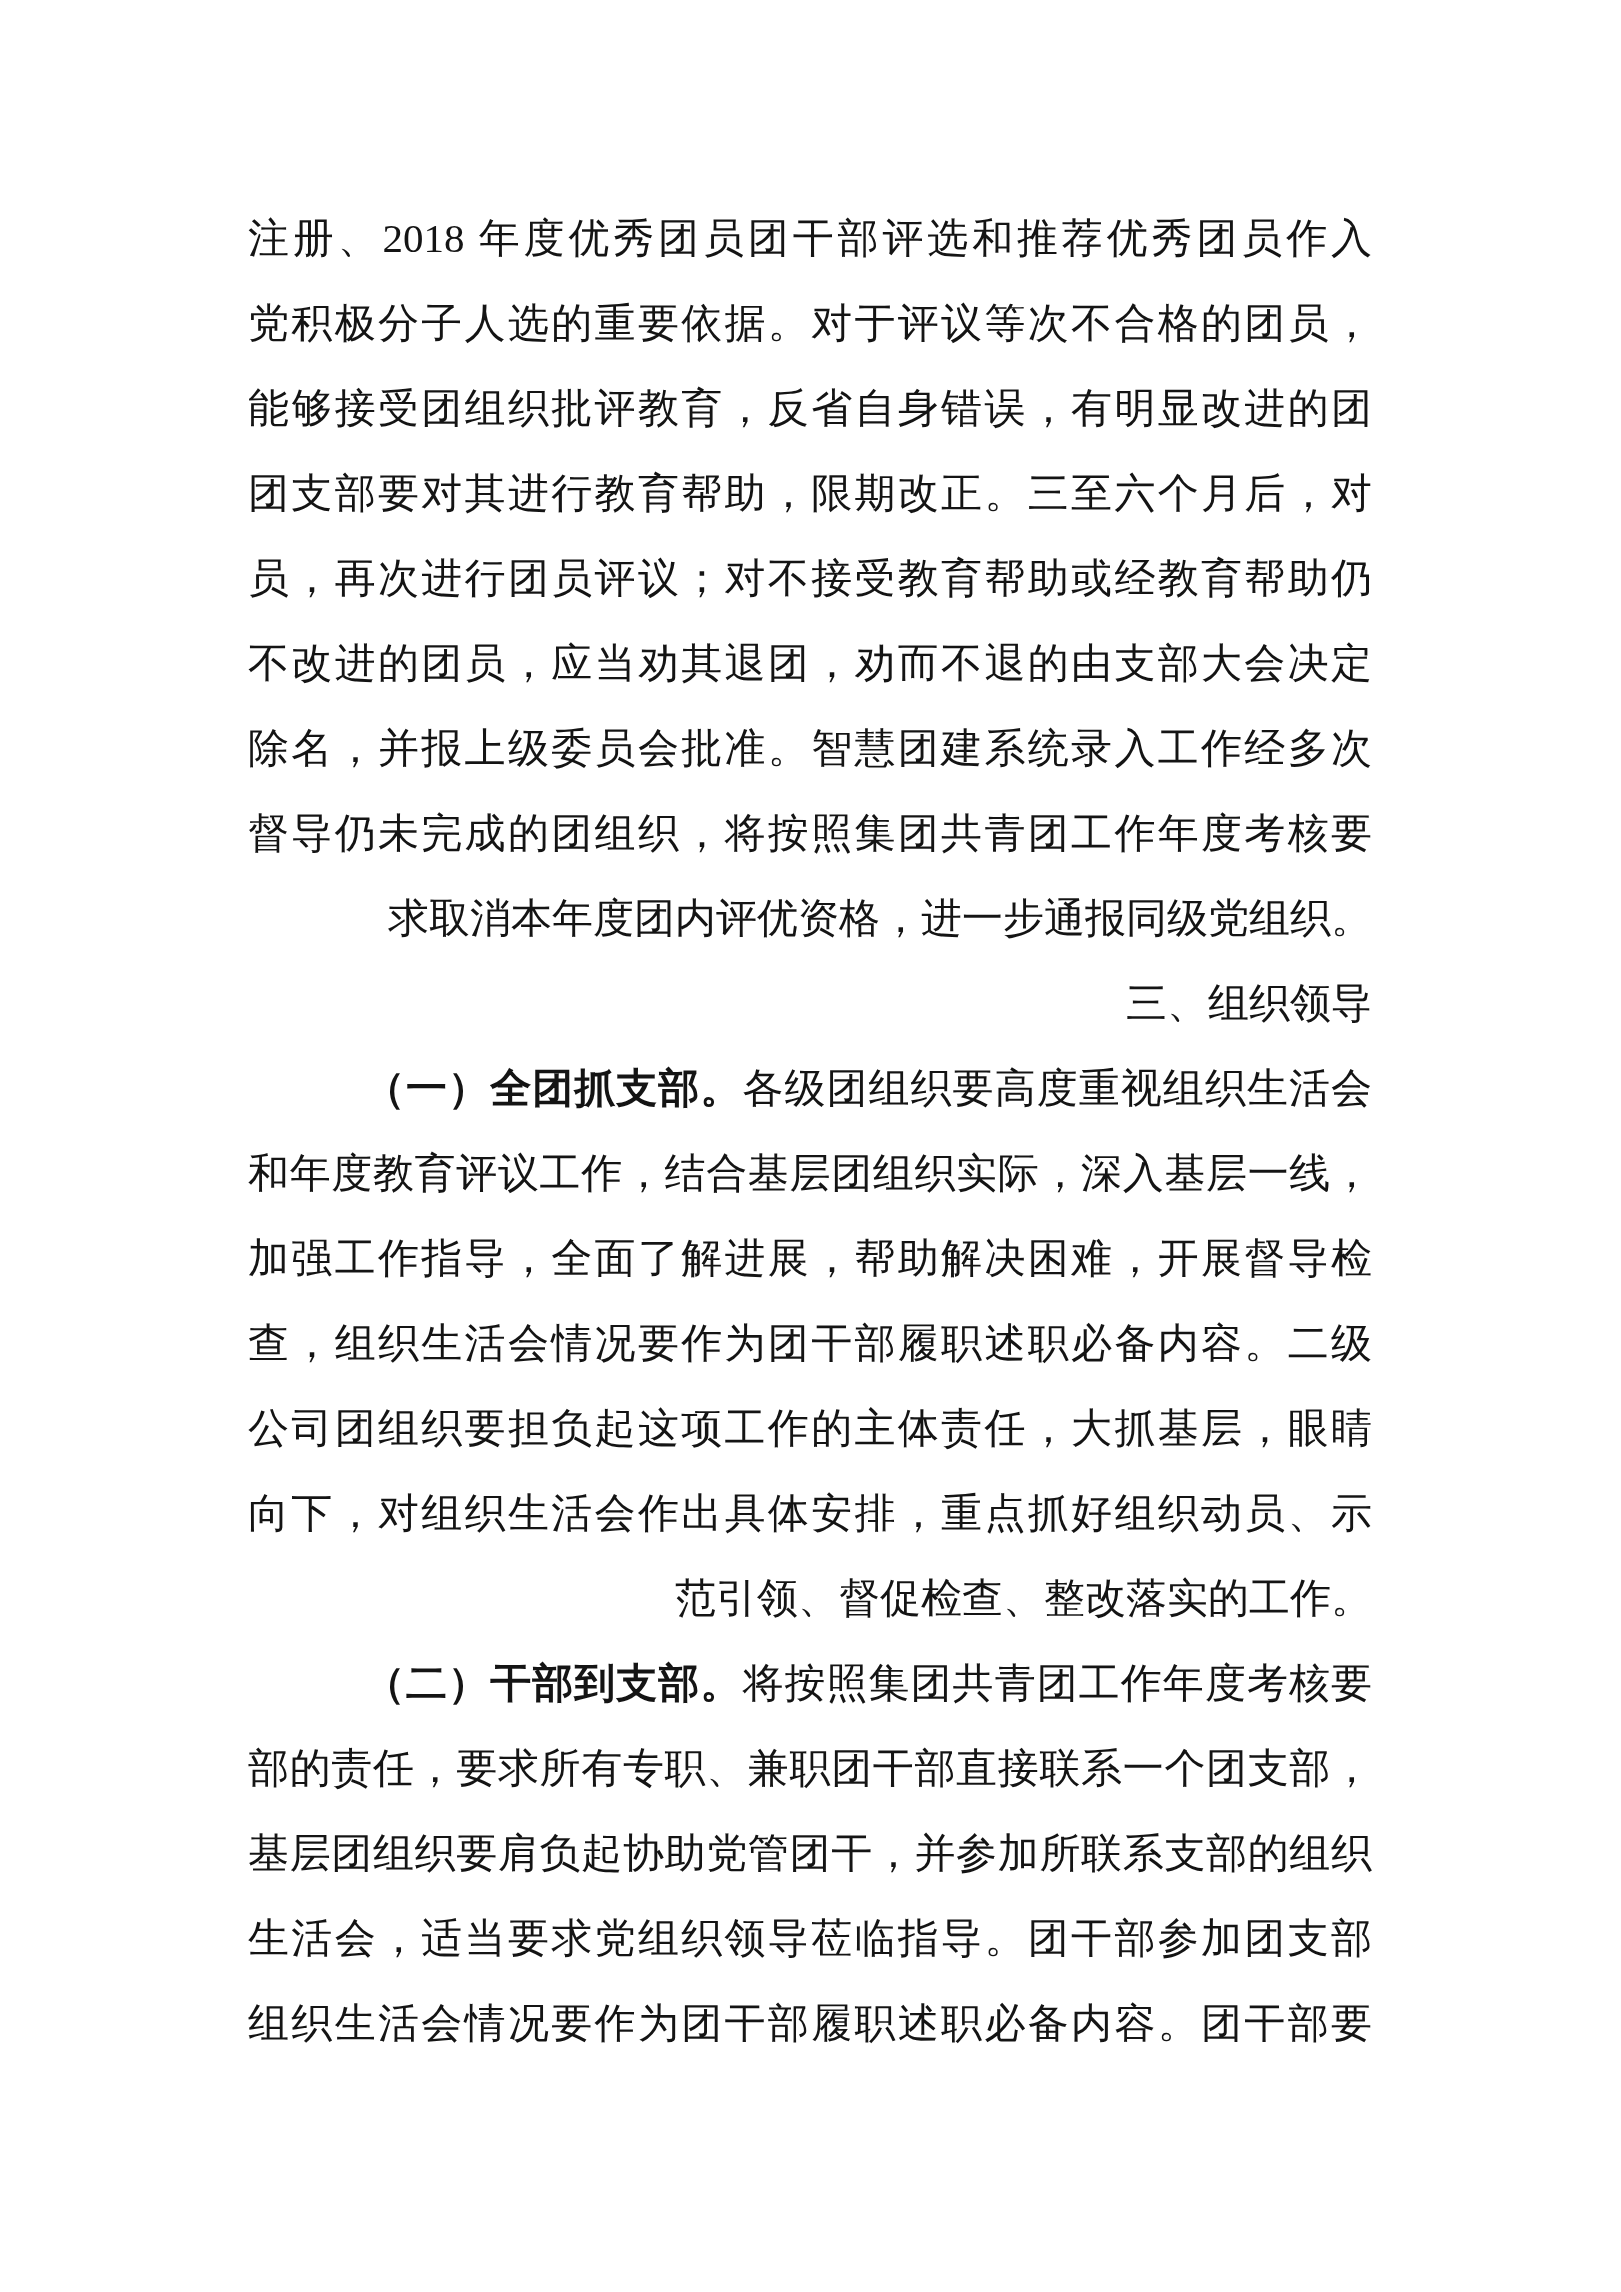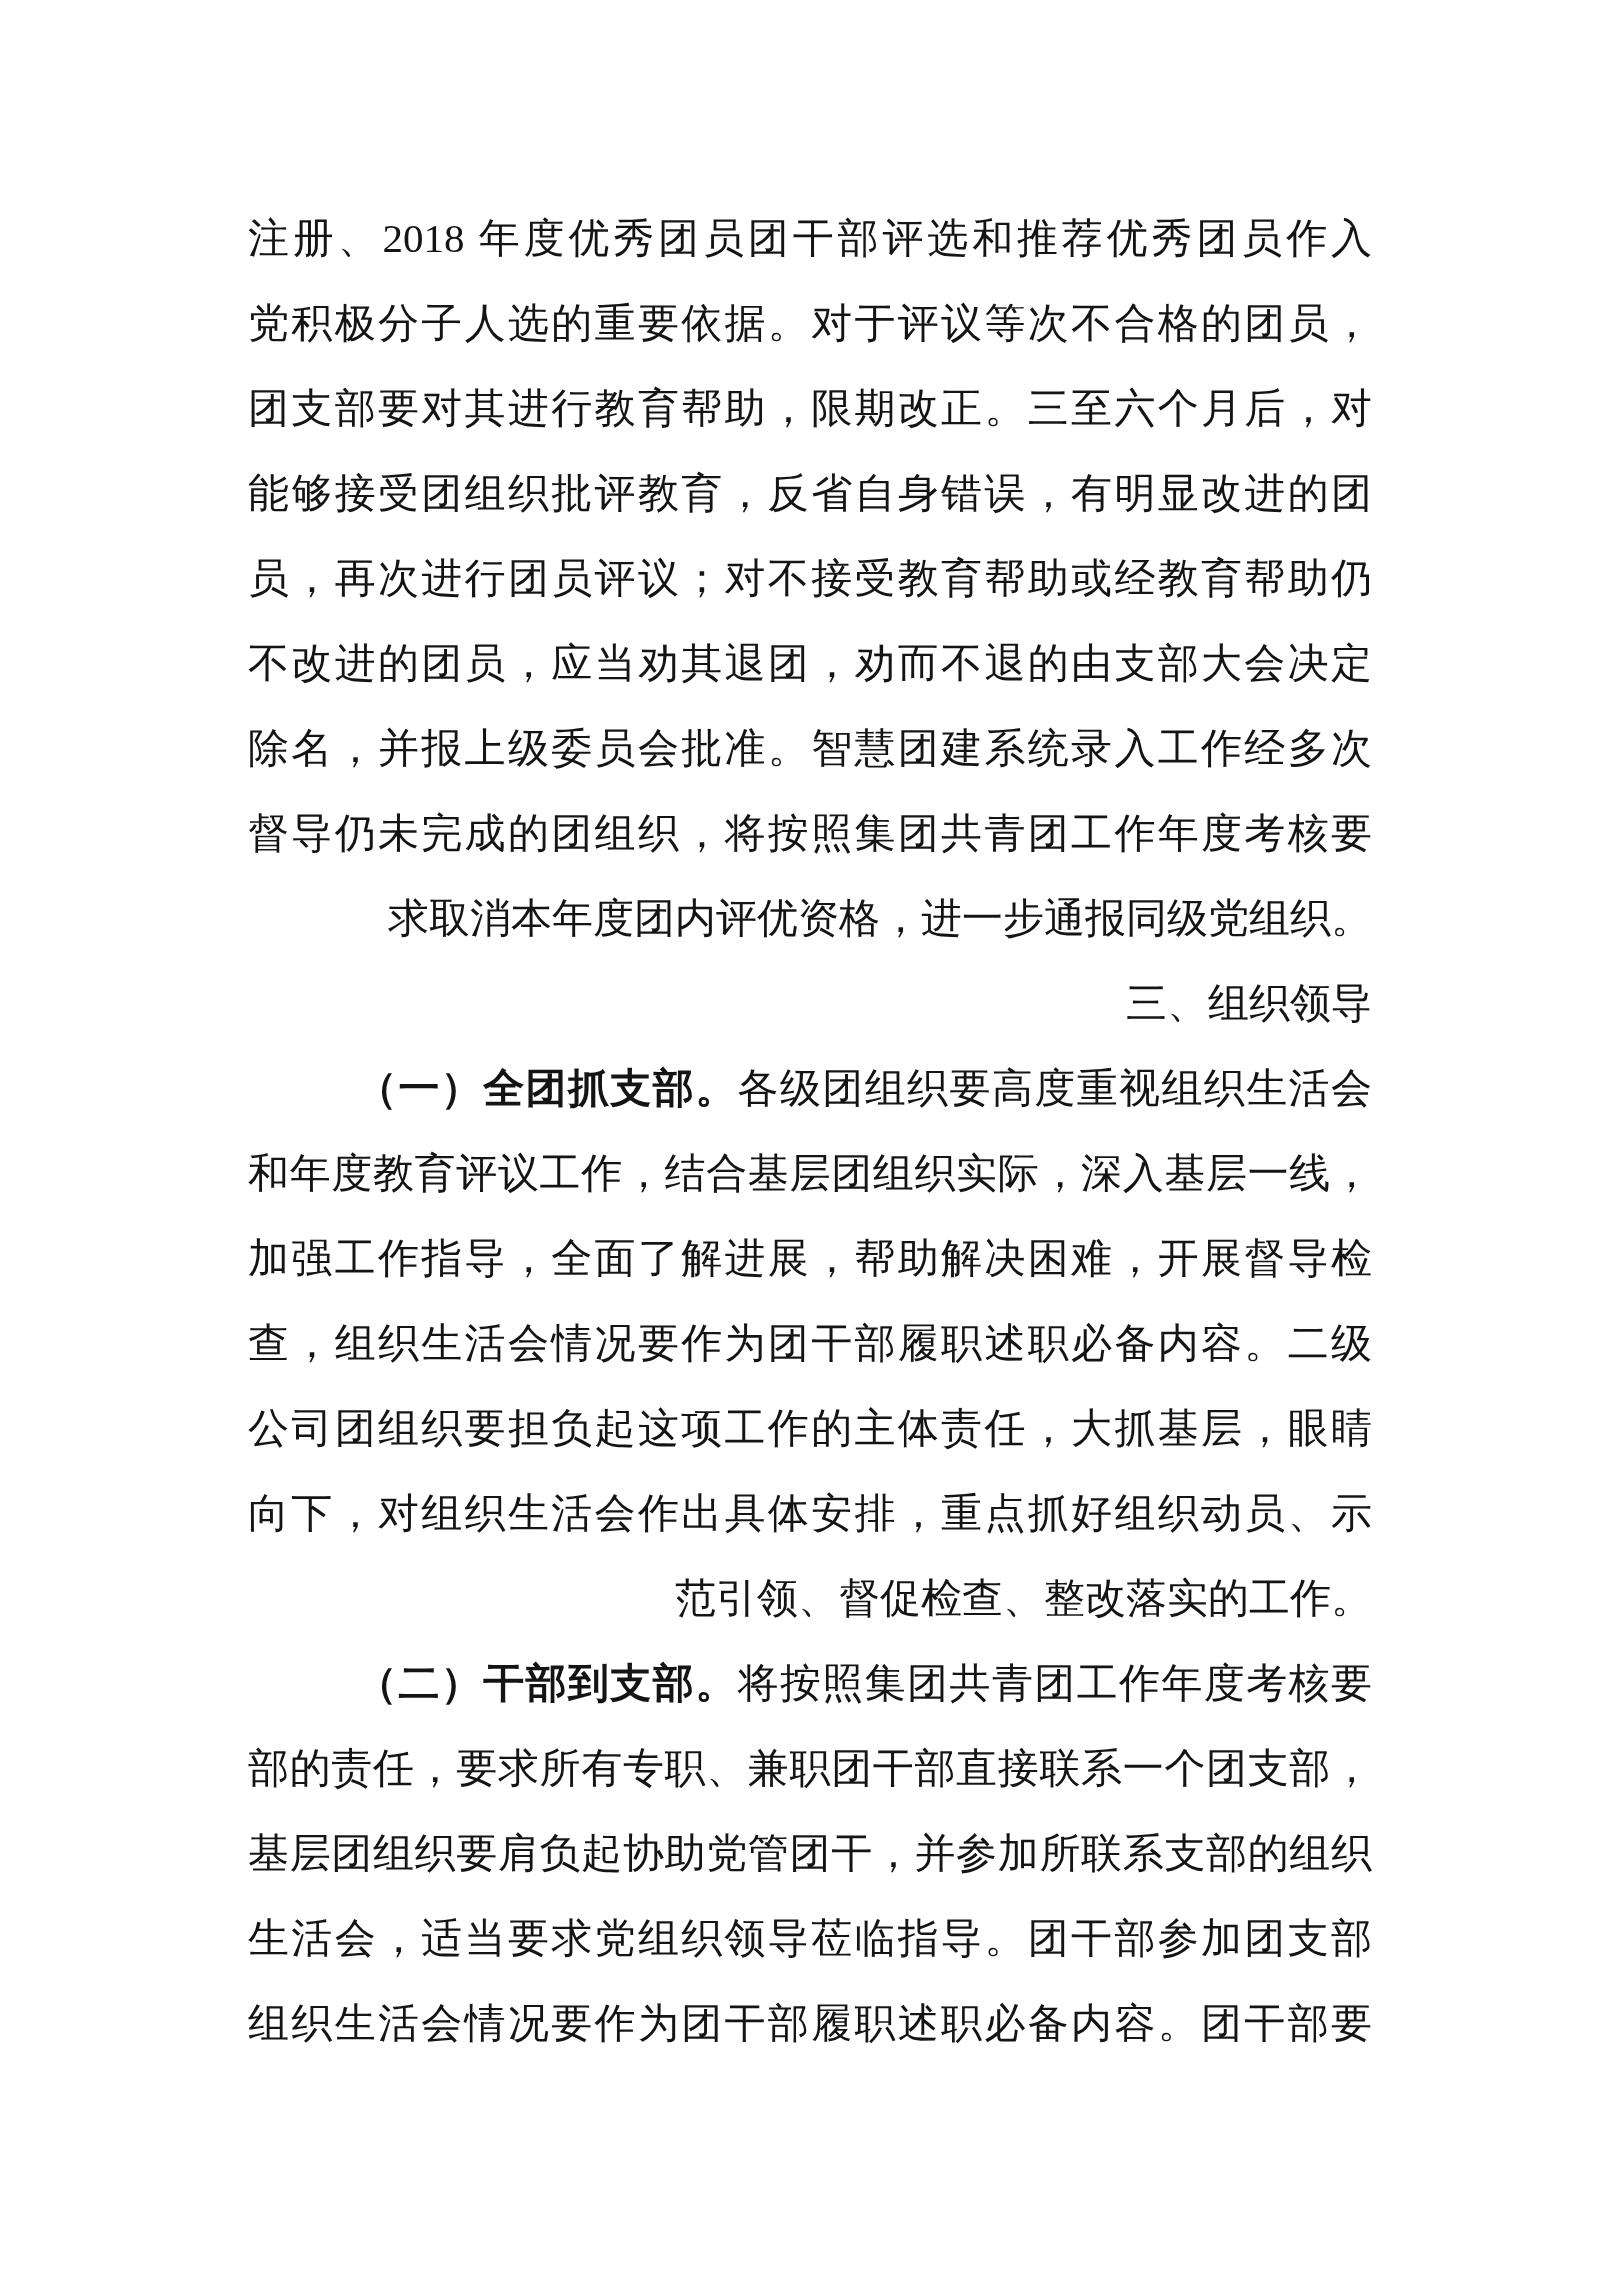--- a/index.html
+++ b/index.html
@@ -42,32 +42,33 @@
   .line.indent { text-indent: 108px; }
 
   .line.heading {
     font-family: "Liberation Sans", "DejaVu Sans", sans-serif;
     font-weight: 400;
   }
 
   .lead {
     font-family: Liberation Sans, sans-serif;
     font-weight: 700;
+    margin-left: 8px;
   }
 </style>
 </head>
 <body>
 
 <div class="page" style="background: rgb(255, 255, 255); color: rgb(20, 20, 20);">
   <div class="textblock">
 
     <div class="line fill">注册、2018 年度优秀团员团干部评选和推荐优秀团员作入</div>
     <div class="line fill">党积极分子人选的重要依据。对于评议等次不合格的团员，</div>
+    <div class="line fill">能够接受团组织批评教育，反省自身错误，有明显改进的团</div>
     <div class="line fill">团支部要对其进行教育帮助，限期改正。三至六个月后，对</div>
-    <div class="line fill">能够接受团组织批评教育，反省自身错误，有明显改进的团</div>
     <div class="line fill">员，再次进行团员评议；对不接受教育帮助或经教育帮助仍</div>
     <div class="line fill">不改进的团员，应当劝其退团，劝而不退的由支部大会决定</div>
     <div class="line fill">除名，并报上级委员会批准。智慧团建系统录入工作经多次</div>
     <div class="line fill">督导仍未完成的团组织，将按照集团共青团工作年度考核要</div>
     <div class="line">求取消本年度团内评优资格，进一步通报同级党组织。</div>
 
     <div class="line heading indent">三、组织领导</div>
 
     <div class="line fill indent"><span class="lead">（一）全团抓支部。</span><span>各级团组织要高度重视组织生活会</span></div>
     <div class="line fill">和年度教育评议工作，结合基层团组织实际，深入基层一线，</div>

